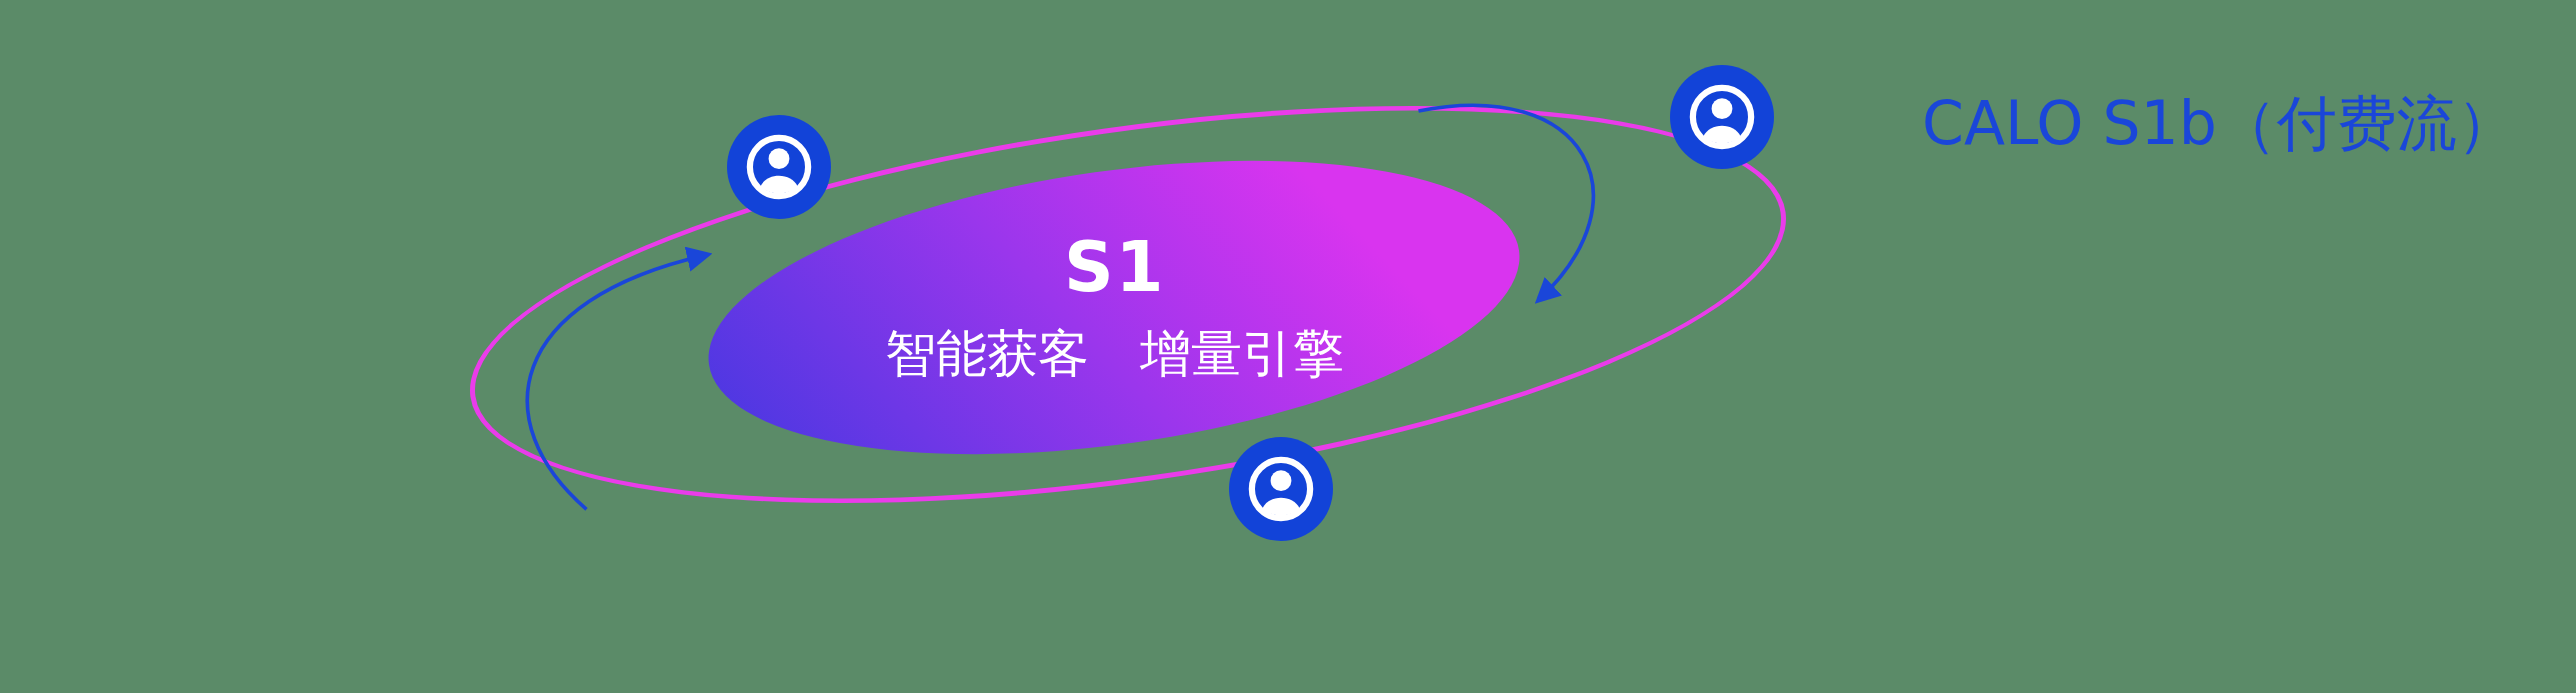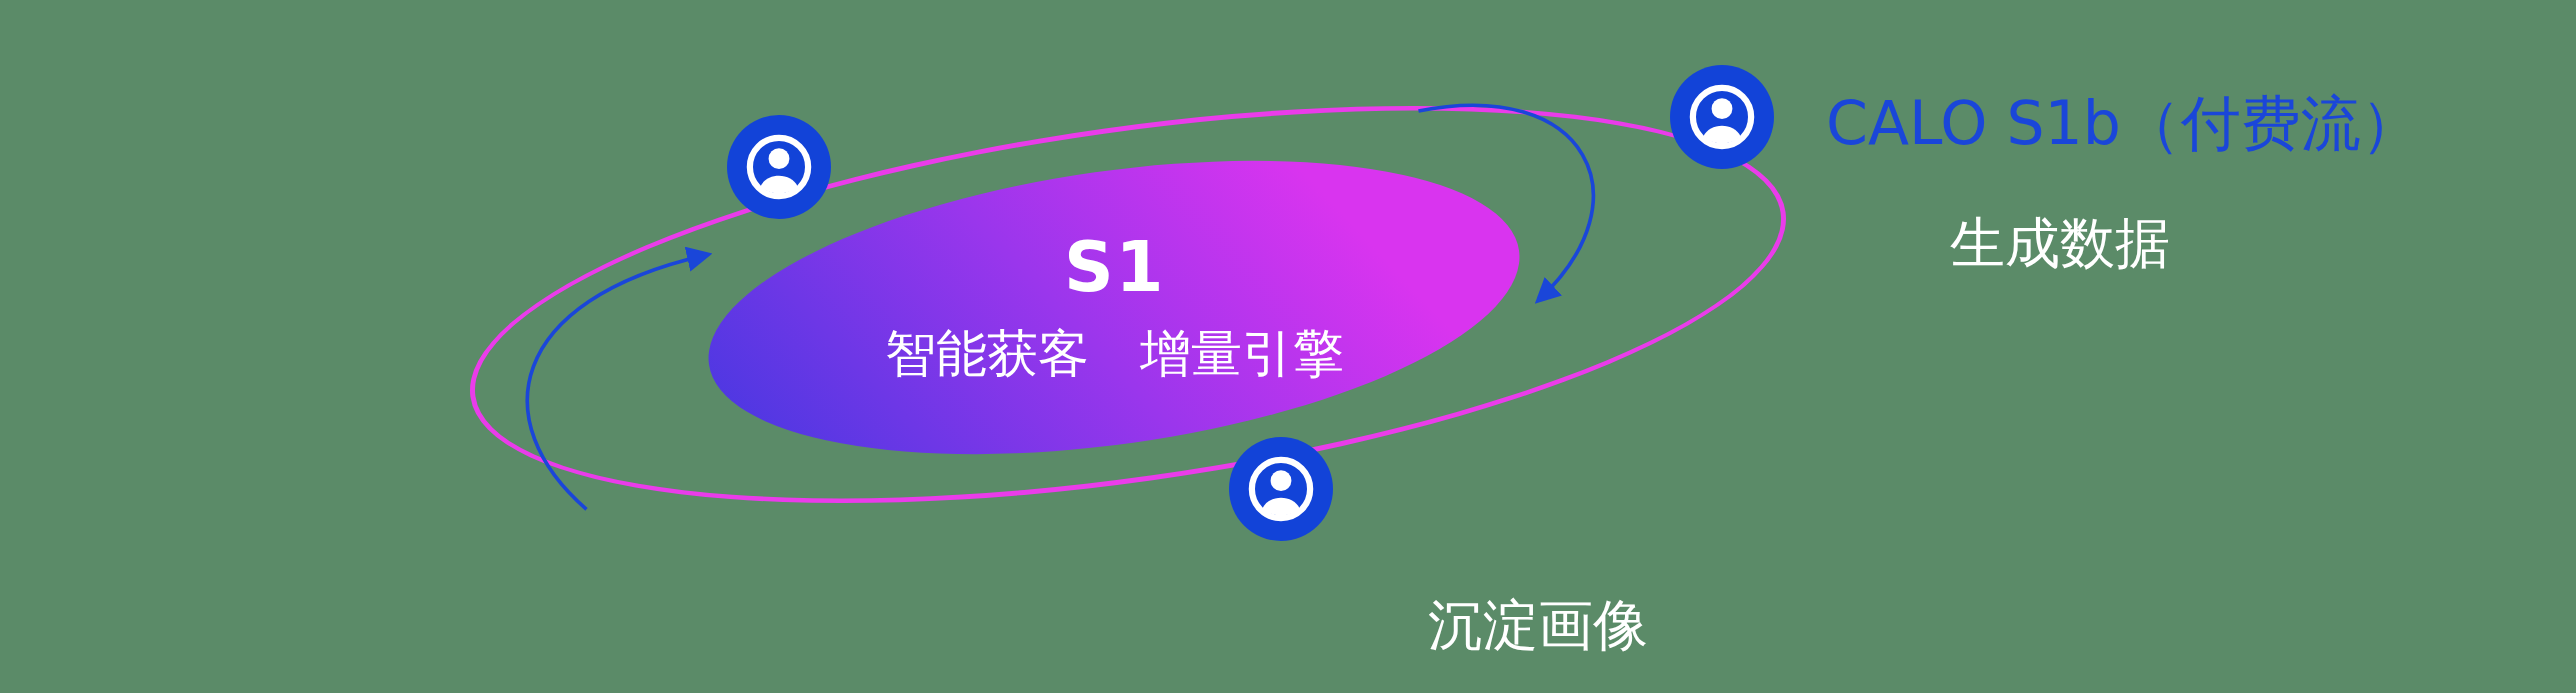--- a/index.html
+++ b/index.html
@@ -85,21 +85,21 @@
   }
   .node-sublabel{
     position:absolute;
     color:var(--text-white,#fff);
     font-size:55px;
     font-weight:500;
     white-space:nowrap;
   }
   .label-a{left:41px; top:27px;}
   .sub-a{left:435px; top:156px;}
-  .label-b{left:1826px; top:84px;}
+  .label-b{left:1922px; top:84px;}
   .sub-b{left:1950px; top:207px;}
   .label-c{left:1366px; top:486px;}
   .sub-c{left:1428px; top:589px;}
 </style>
 </head>
 <body>
 
 <div class="stage">
 
   <div class="ring"></div>
@@ -141,18 +141,16 @@
     <svg viewBox="0 0 100 100" xmlns="http://www.w3.org/2000/svg">
       <circle cx="50" cy="50" r="50" style="fill:var(--icon-blue,#1243d8)"></circle>
       <circle cx="50" cy="50" r="28" fill="none" stroke="#ffffff" stroke-width="6"></circle>
       <circle cx="50" cy="42" r="10" fill="#ffffff"></circle>
       <path d="M32 69 C38 55 62 55 68 69 A28 28 0 0 1 32 69 Z" fill="#ffffff"></path>
     </svg>
   </div>
 
 
   <div class="node-label label-b">CALO S1b（付费流）</div>
-  <div class="node-sublabel sub-b">生成数据</div>
 
-  <div class="node-sublabel sub-c">沉淀画像</div>
 
 </div>
 
 
 </body></html>

